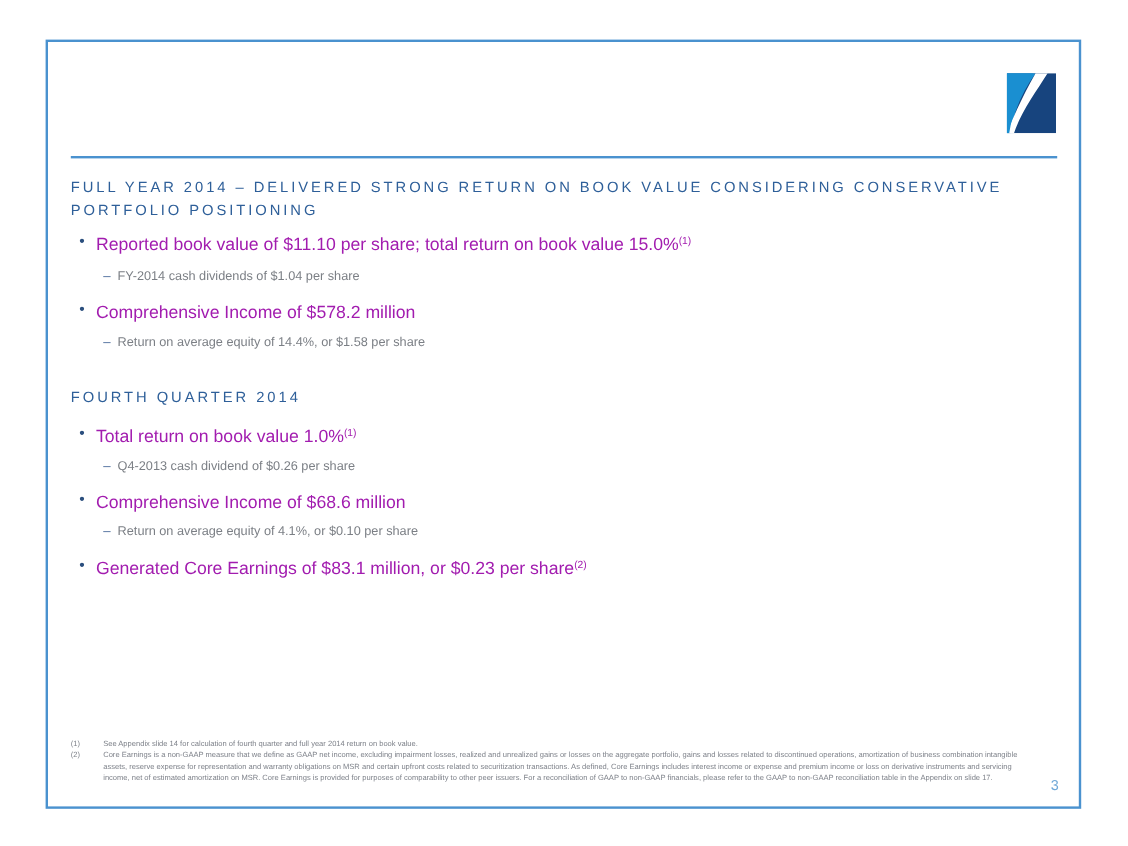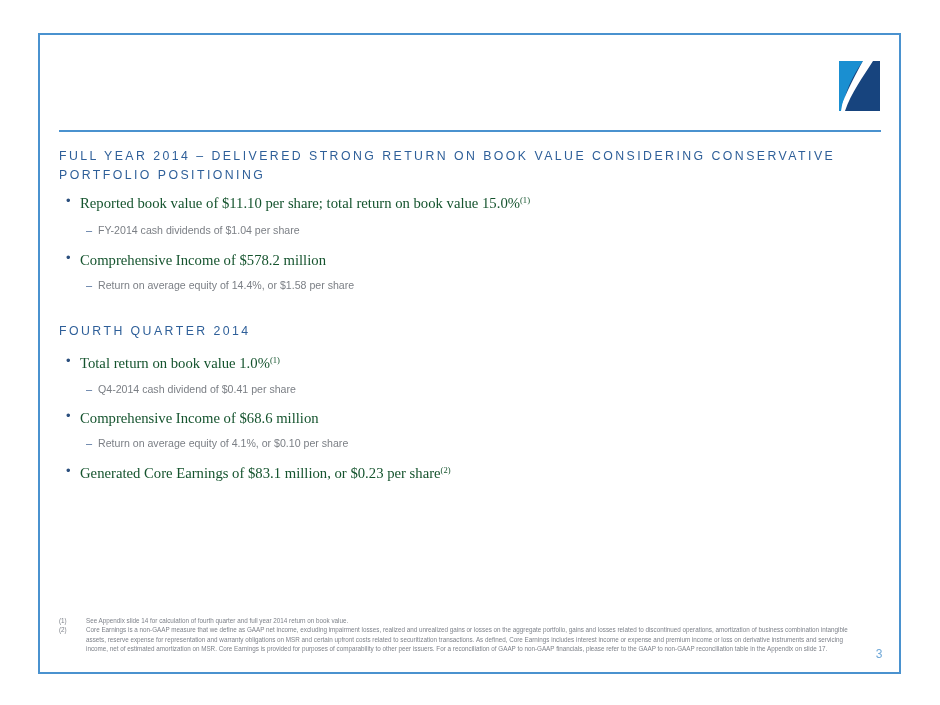--- a/index.html
+++ b/index.html
@@ -90,24 +90,23 @@
     top: 0;
     color: #2b4f7e;
     font-size: 13px;
     line-height: 19px;
   }
   .bullet-row .btext {
     position: absolute;
     left: 21px;
     top: 0;
     font-size: 14.7px;
-    color: #14532d;
+    color: #a21caf;
     line-height: 19px;
     white-space: nowrap;
-    font-family: Liberation Serif, serif;
   }
   .bullet-row .btext sup {
     font-size: 8.6px;
     vertical-align: 5px;
   }
 
   .sub-row {
     position: absolute;
     left: 59px;
   }
@@ -220,21 +219,21 @@
 
   <div class="section-heading" id="heading-q4">FOURTH QUARTER 2014</div>
 
   <div class="bullet-row" id="b3">
     <span class="glyph">•</span>
     <span class="btext"><span>Total return on book value 1.0%</span><sup>(1)</sup></span>
   </div>
 
   <div class="sub-row" id="s3">
     <span class="glyph">–</span>
-    <span class="stext">Q4-2014 cash dividend of $0.41 per share</span>
+    <span class="stext">Q4-2013 cash dividend of $0.26 per share</span>
   </div>
 
   <div class="bullet-row" id="b4">
     <span class="glyph">•</span>
     <span class="btext"><span>Comprehensive Income of $68.6 million</span><sup></sup></span>
   </div>
 
   <div class="sub-row" id="s4">
     <span class="glyph">–</span>
     <span class="stext">Return on average equity of 4.1%, or $0.10 per share</span>

